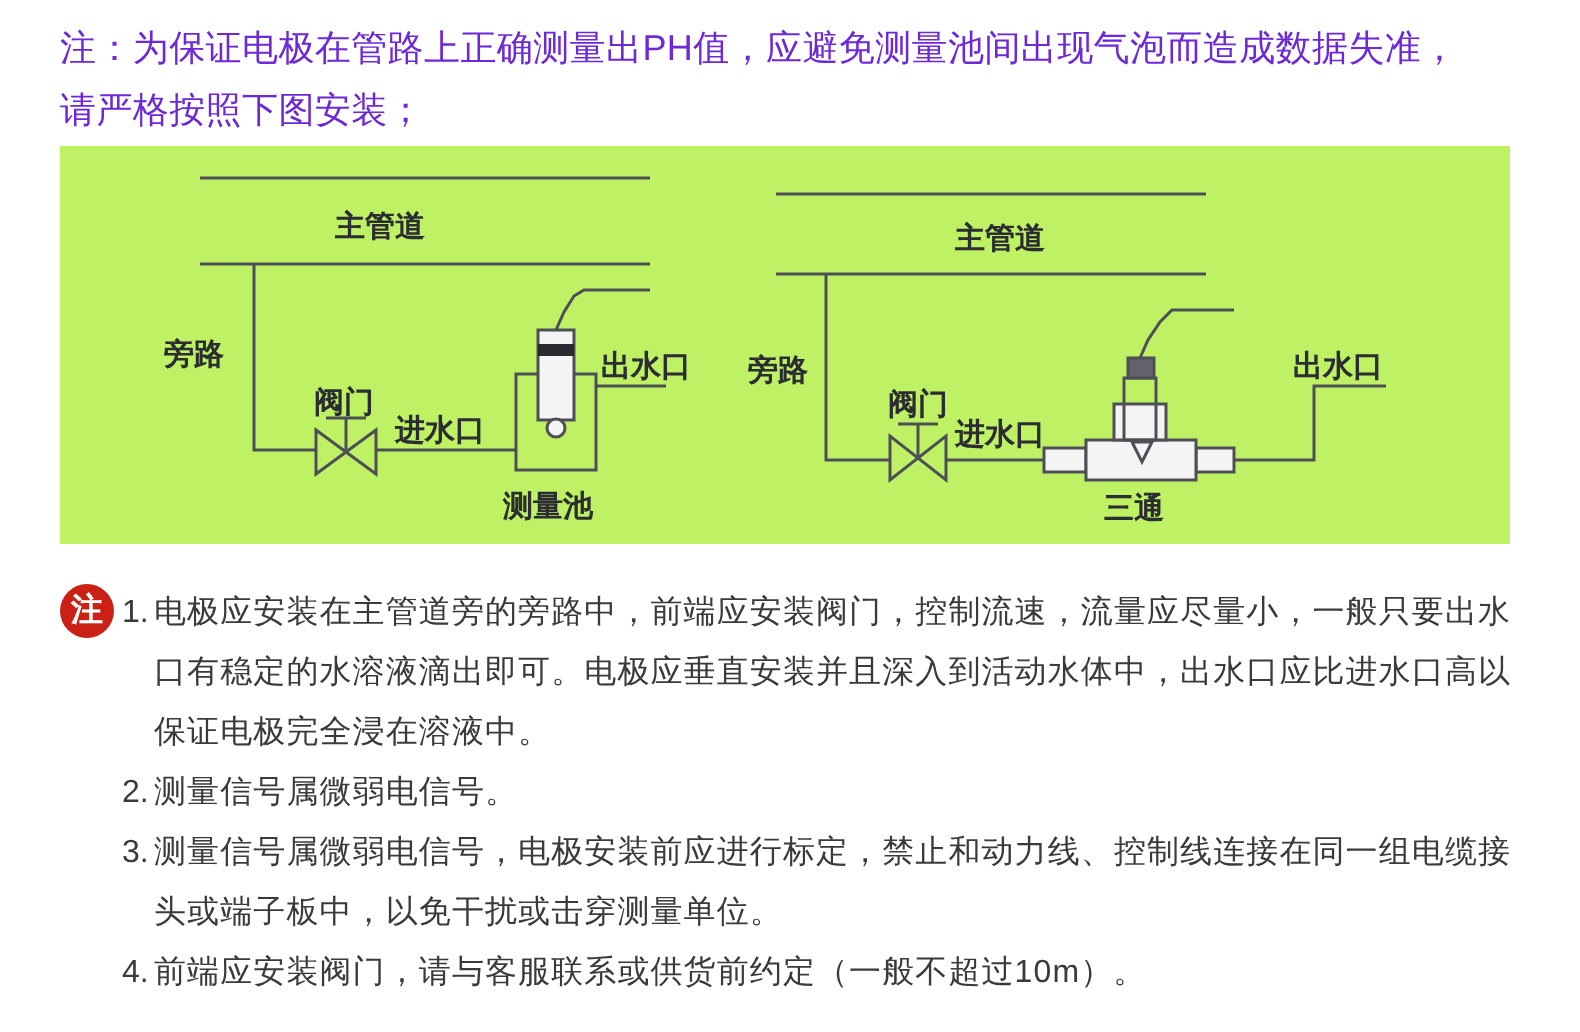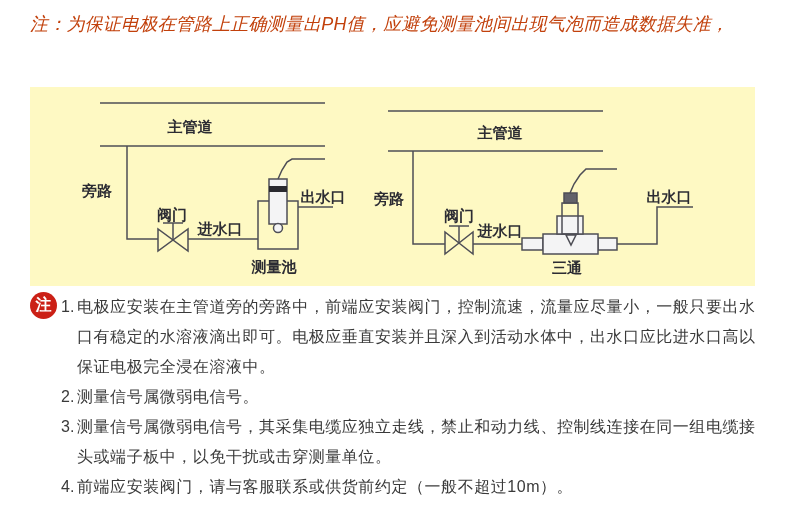--- a/index.html
+++ b/index.html
@@ -3,25 +3,25 @@
 <meta charset="utf-8">
 <style>
   html,body{margin:0;padding:0;}
   body{
     width:790px;height:516px;position:relative;background:#ffffff;
     font-family:"Liberation Sans","DejaVu Sans",sans-serif;
     overflow:hidden;
   }
   .top-note{
     position:absolute;left:30px;top:9px;width:742px;
-    font-size:18px;line-height:31px;color:#c2410c;letter-spacing:0.2px;font-style:italic;
+    font-size:18px;line-height:31px;color:#6d28d9;letter-spacing:0.2px;
   }
   .panel{
-    position:absolute;left:30px;top:87px;width:725px;height:199px;
-    background:#fef9c3;
+    position:absolute;left:30px;top:73px;width:725px;height:199px;
+    background:#bef264;
   }
   .panel svg{position:absolute;left:0;top:0;}
   .dlabel{
     font-family:"Liberation Sans","DejaVu Sans",sans-serif;
     font-size:15px;font-weight:bold;fill:#2c2c33;text-anchor:middle;
   }
   .note-badge{
     position:absolute;left:30px;top:292px;width:27px;height:27px;
     background:#cb2016;border-radius:50%;color:#ffffff;
     font-size:16px;font-weight:bold;
@@ -33,20 +33,21 @@
   }
   .note-item{display:flex;}
   .note-num{flex:0 0 16px;letter-spacing:0;}
   .note-text{flex:1;}
 </style>
 </head>
 <body>
 
 <div class="top-note">
   <span>注：为保证电极在管路上正确测量出PH值，应避免测量池间出现气泡而造成数据失准，</span><br>
+  <span>请严格按照下图安装；</span>
 </div>
 
 <div class="panel">
   <svg width="725" height="199" viewBox="0 0 725 199">
     <g stroke="#4e4e56" stroke-width="1.5" fill="none">
 
       <line x1="70" y1="16" x2="295" y2="16"></line>
       <line x1="70" y1="59" x2="295" y2="59"></line>
       <polyline points="97,59 97,152 128,152"></polyline>
       <path d="M128,142 L128,164 L158,142 L158,164 Z"></path>
@@ -104,19 +105,19 @@
   <div class="note-item">
     <span class="note-num">1.</span>
     <span class="note-text">电极应安装在主管道旁的旁路中，前端应安装阀门，控制流速，流量应尽量小，一般只要出水口有稳定的水溶液滴出即可。电极应垂直安装并且深入到活动水体中，出水口应比进水口高以保证电极完全浸在溶液中。</span>
   </div>
   <div class="note-item">
     <span class="note-num">2.</span>
     <span class="note-text">测量信号属微弱电信号。</span>
   </div>
   <div class="note-item">
     <span class="note-num">3.</span>
-    <span class="note-text">测量信号属微弱电信号，其采集电缆应独立走线，禁止和动力线、控制线连接在同一组电缆接头或端子板中，以免干扰或击穿测量单位。</span>
+    <span class="note-text">测量信号属微弱电信号，电极安装前应进行标定，禁止和动力线、控制线连接在同一组电缆接头或端子板中，以免干扰或击穿测量单位。</span>
   </div>
   <div class="note-item">
     <span class="note-num">4.</span>
     <span class="note-text">前端应安装阀门，请与客服联系或供货前约定（一般不超过10m）。</span>
   </div>
 </div>
 
 </body></html>

